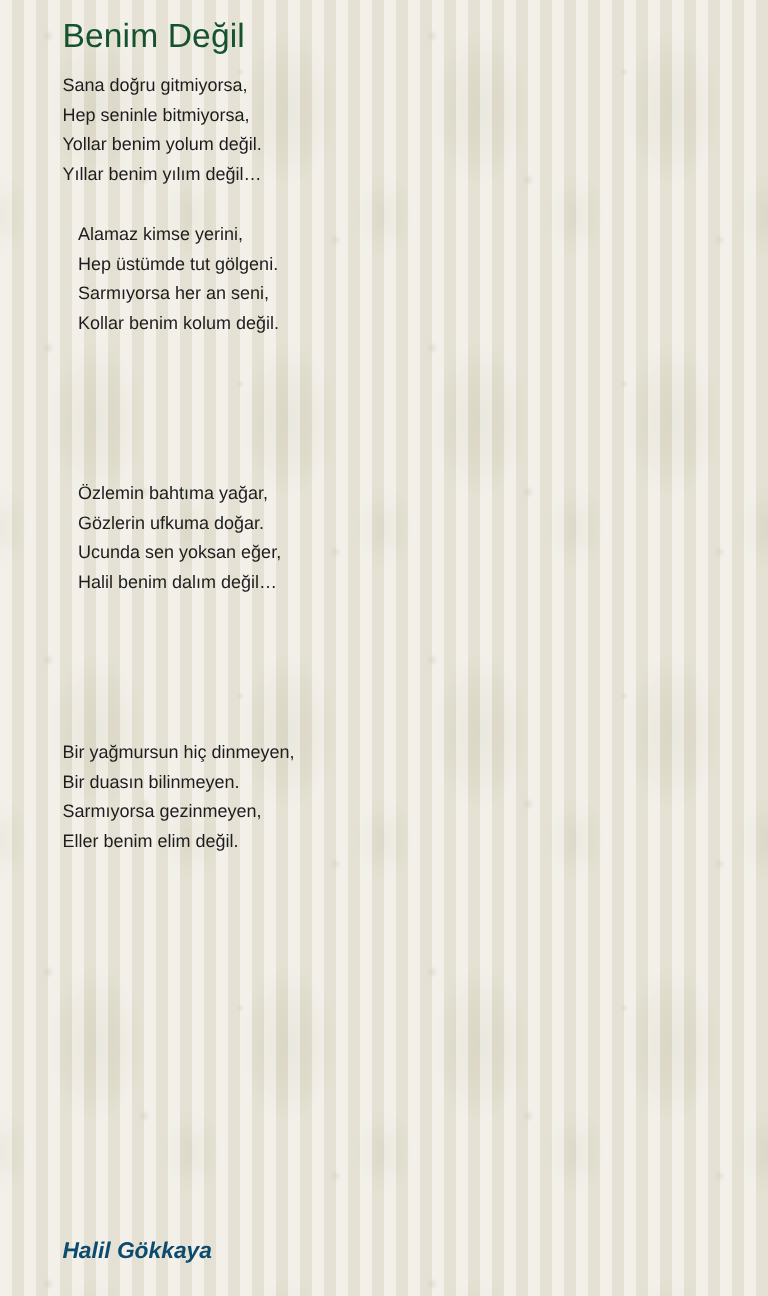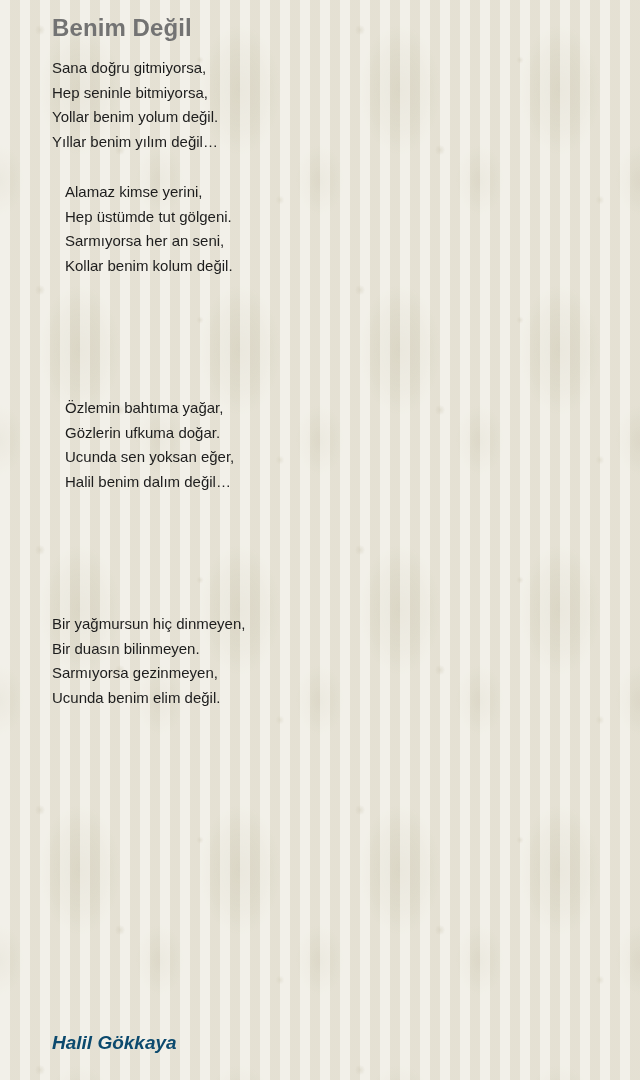--- a/index.html
+++ b/index.html
@@ -72,23 +72,23 @@
     opacity: 0.9;
   }
 
   .content {
     position: relative;
     z-index: 2;
     padding: 14px 40px 0 52px;
   }
 
   .poem-title {
-    font-size: 24px;
-    font-weight: bold;
-    color: #737373;
+    font-size: 28px;
+    font-weight: normal;
+    color: #14532d;
     margin: 0 0 14px 0;
     letter-spacing: 0.1px;
   }
 
   .stanza {
     margin: 0 0 26px 0;
   }
 
   .stanza.gap-large {
     margin-bottom: 118px;
@@ -144,20 +144,20 @@
       <div class="line">Özlemin bahtıma yağar,</div>
       <div class="line">Gözlerin ufkuma doğar.</div>
       <div class="line">Ucunda sen yoksan eğer,</div>
       <div class="line">Halil benim dalım değil…</div>
     </div>
 
     <div class="stanza">
       <div class="line">Bir yağmursun hiç dinmeyen,</div>
       <div class="line">Bir duasın bilinmeyen.</div>
       <div class="line">Sarmıyorsa gezinmeyen,</div>
-      <div class="line">Ucunda benim elim değil.</div>
+      <div class="line">Eller benim elim değil.</div>
     </div>
 
   </div>
 
   <div class="author">Halil Gökkaya</div>
 
 </div>
 
 </body></html>

